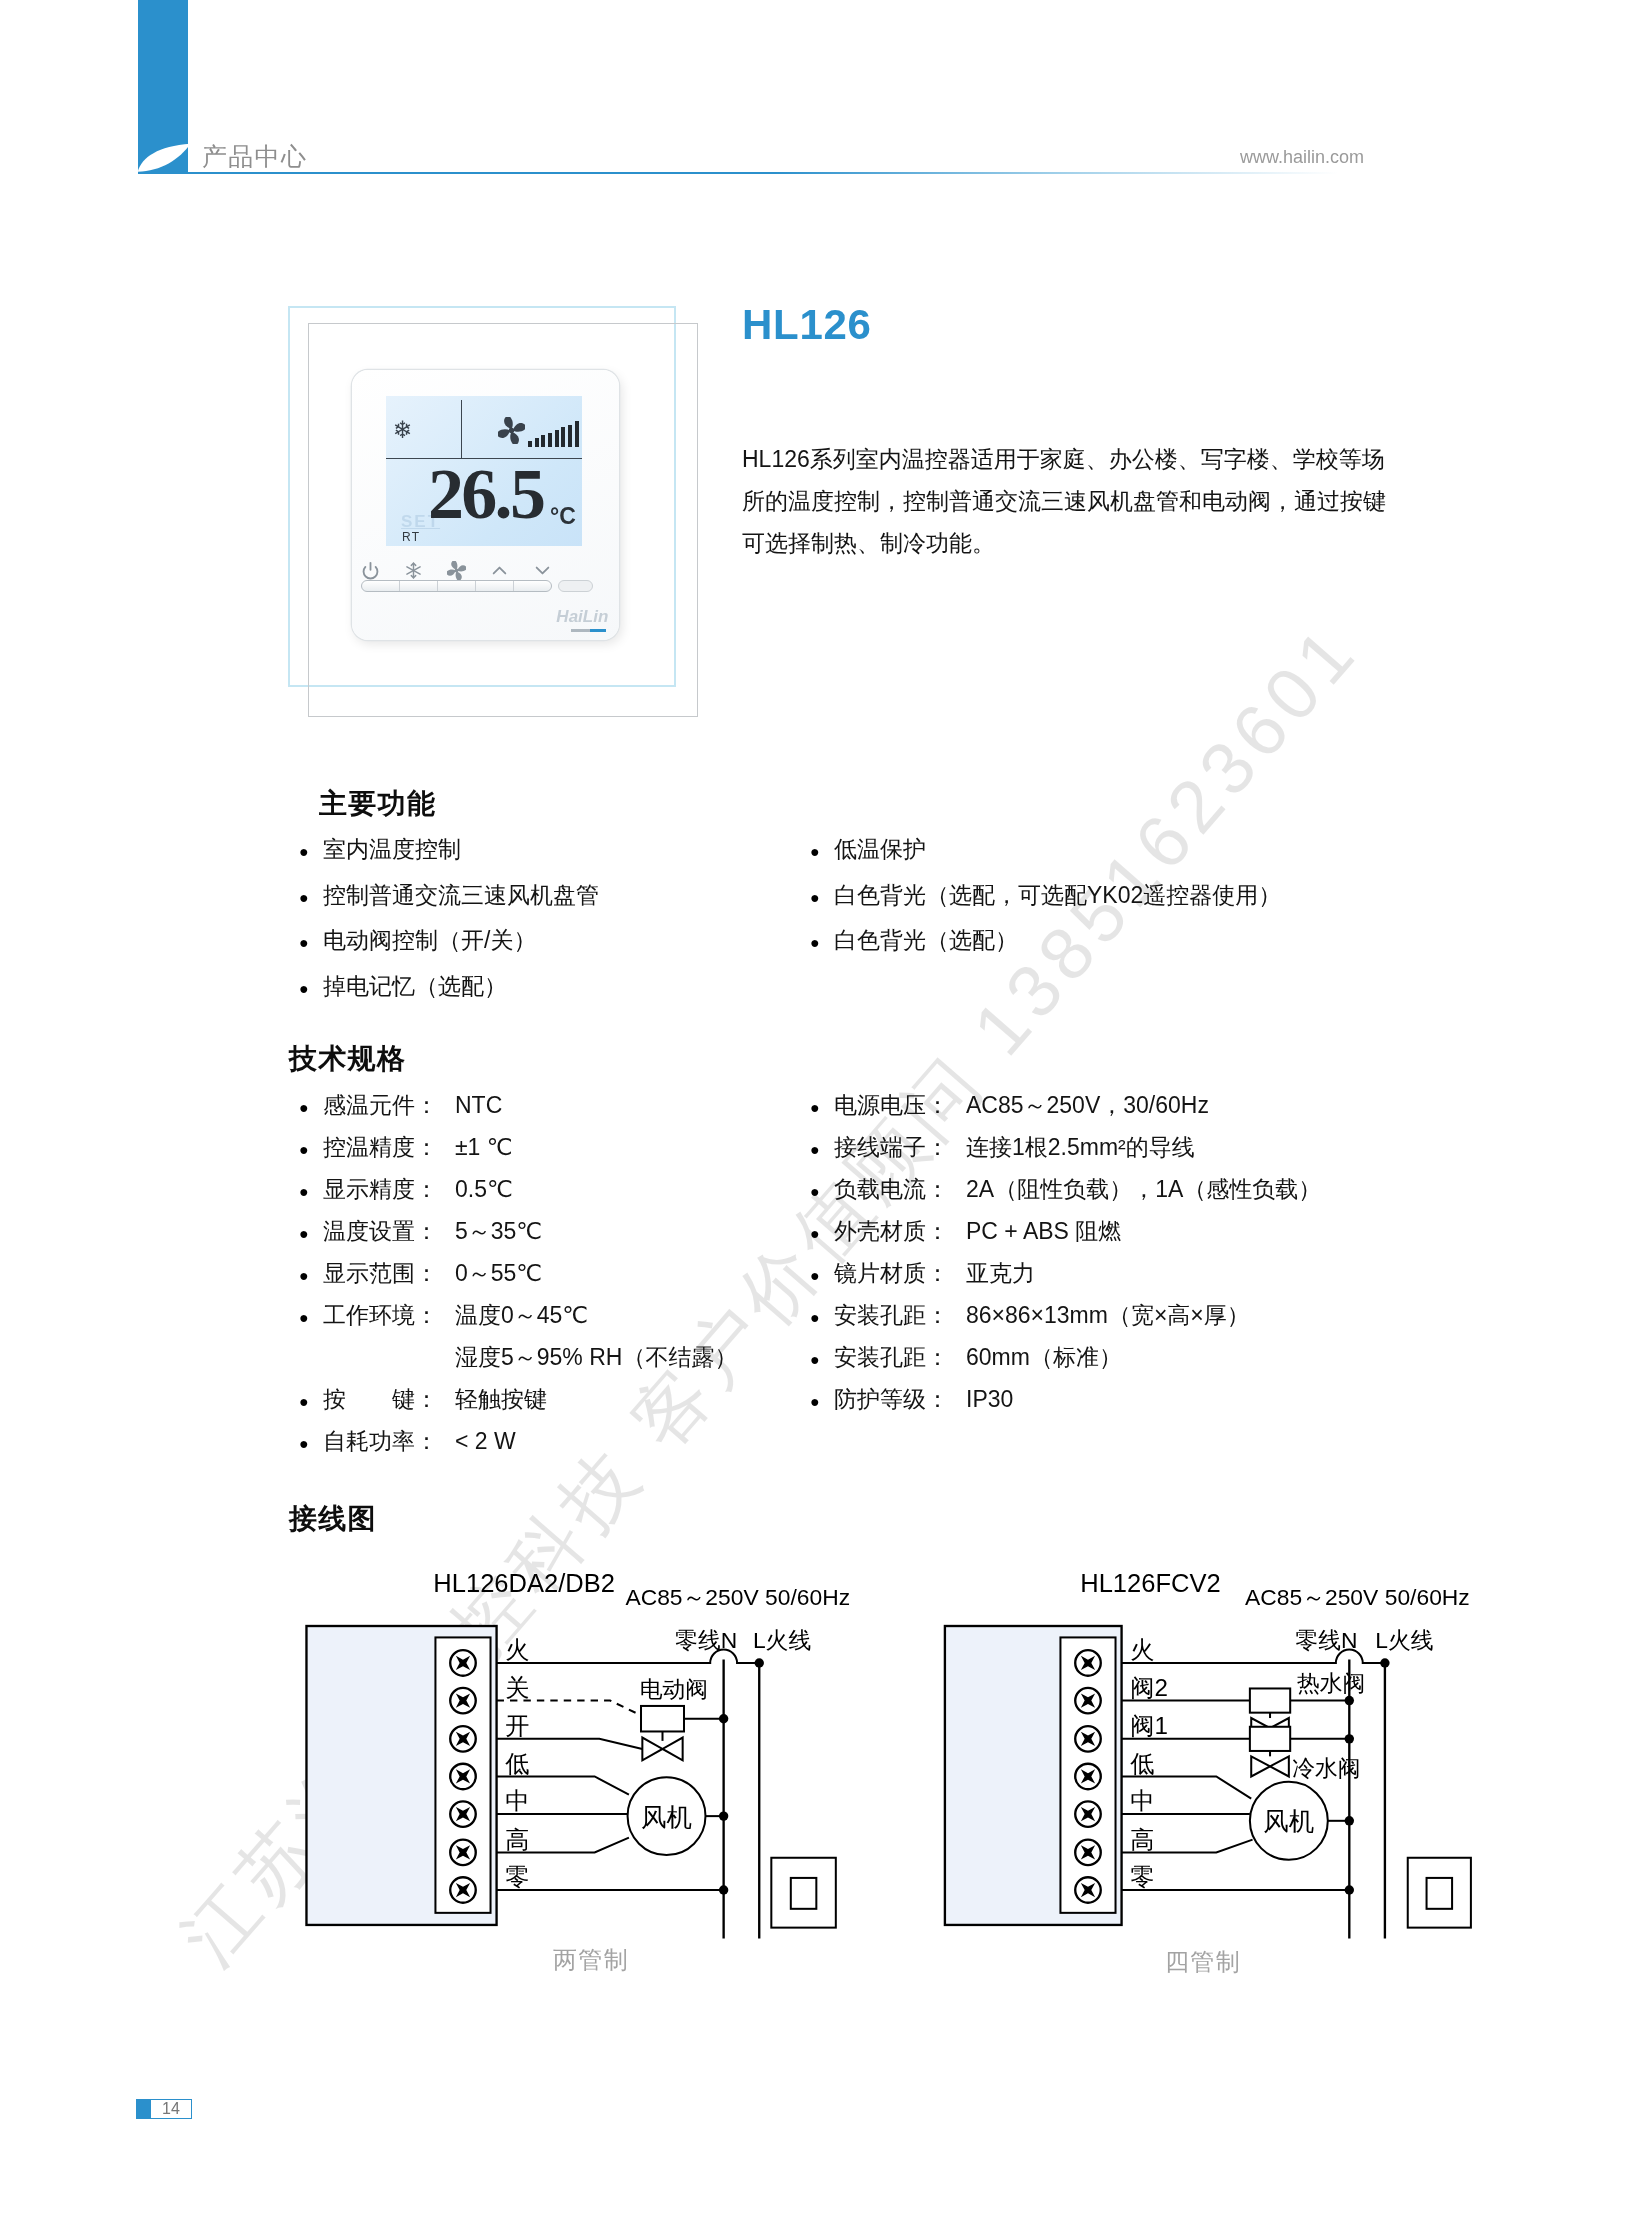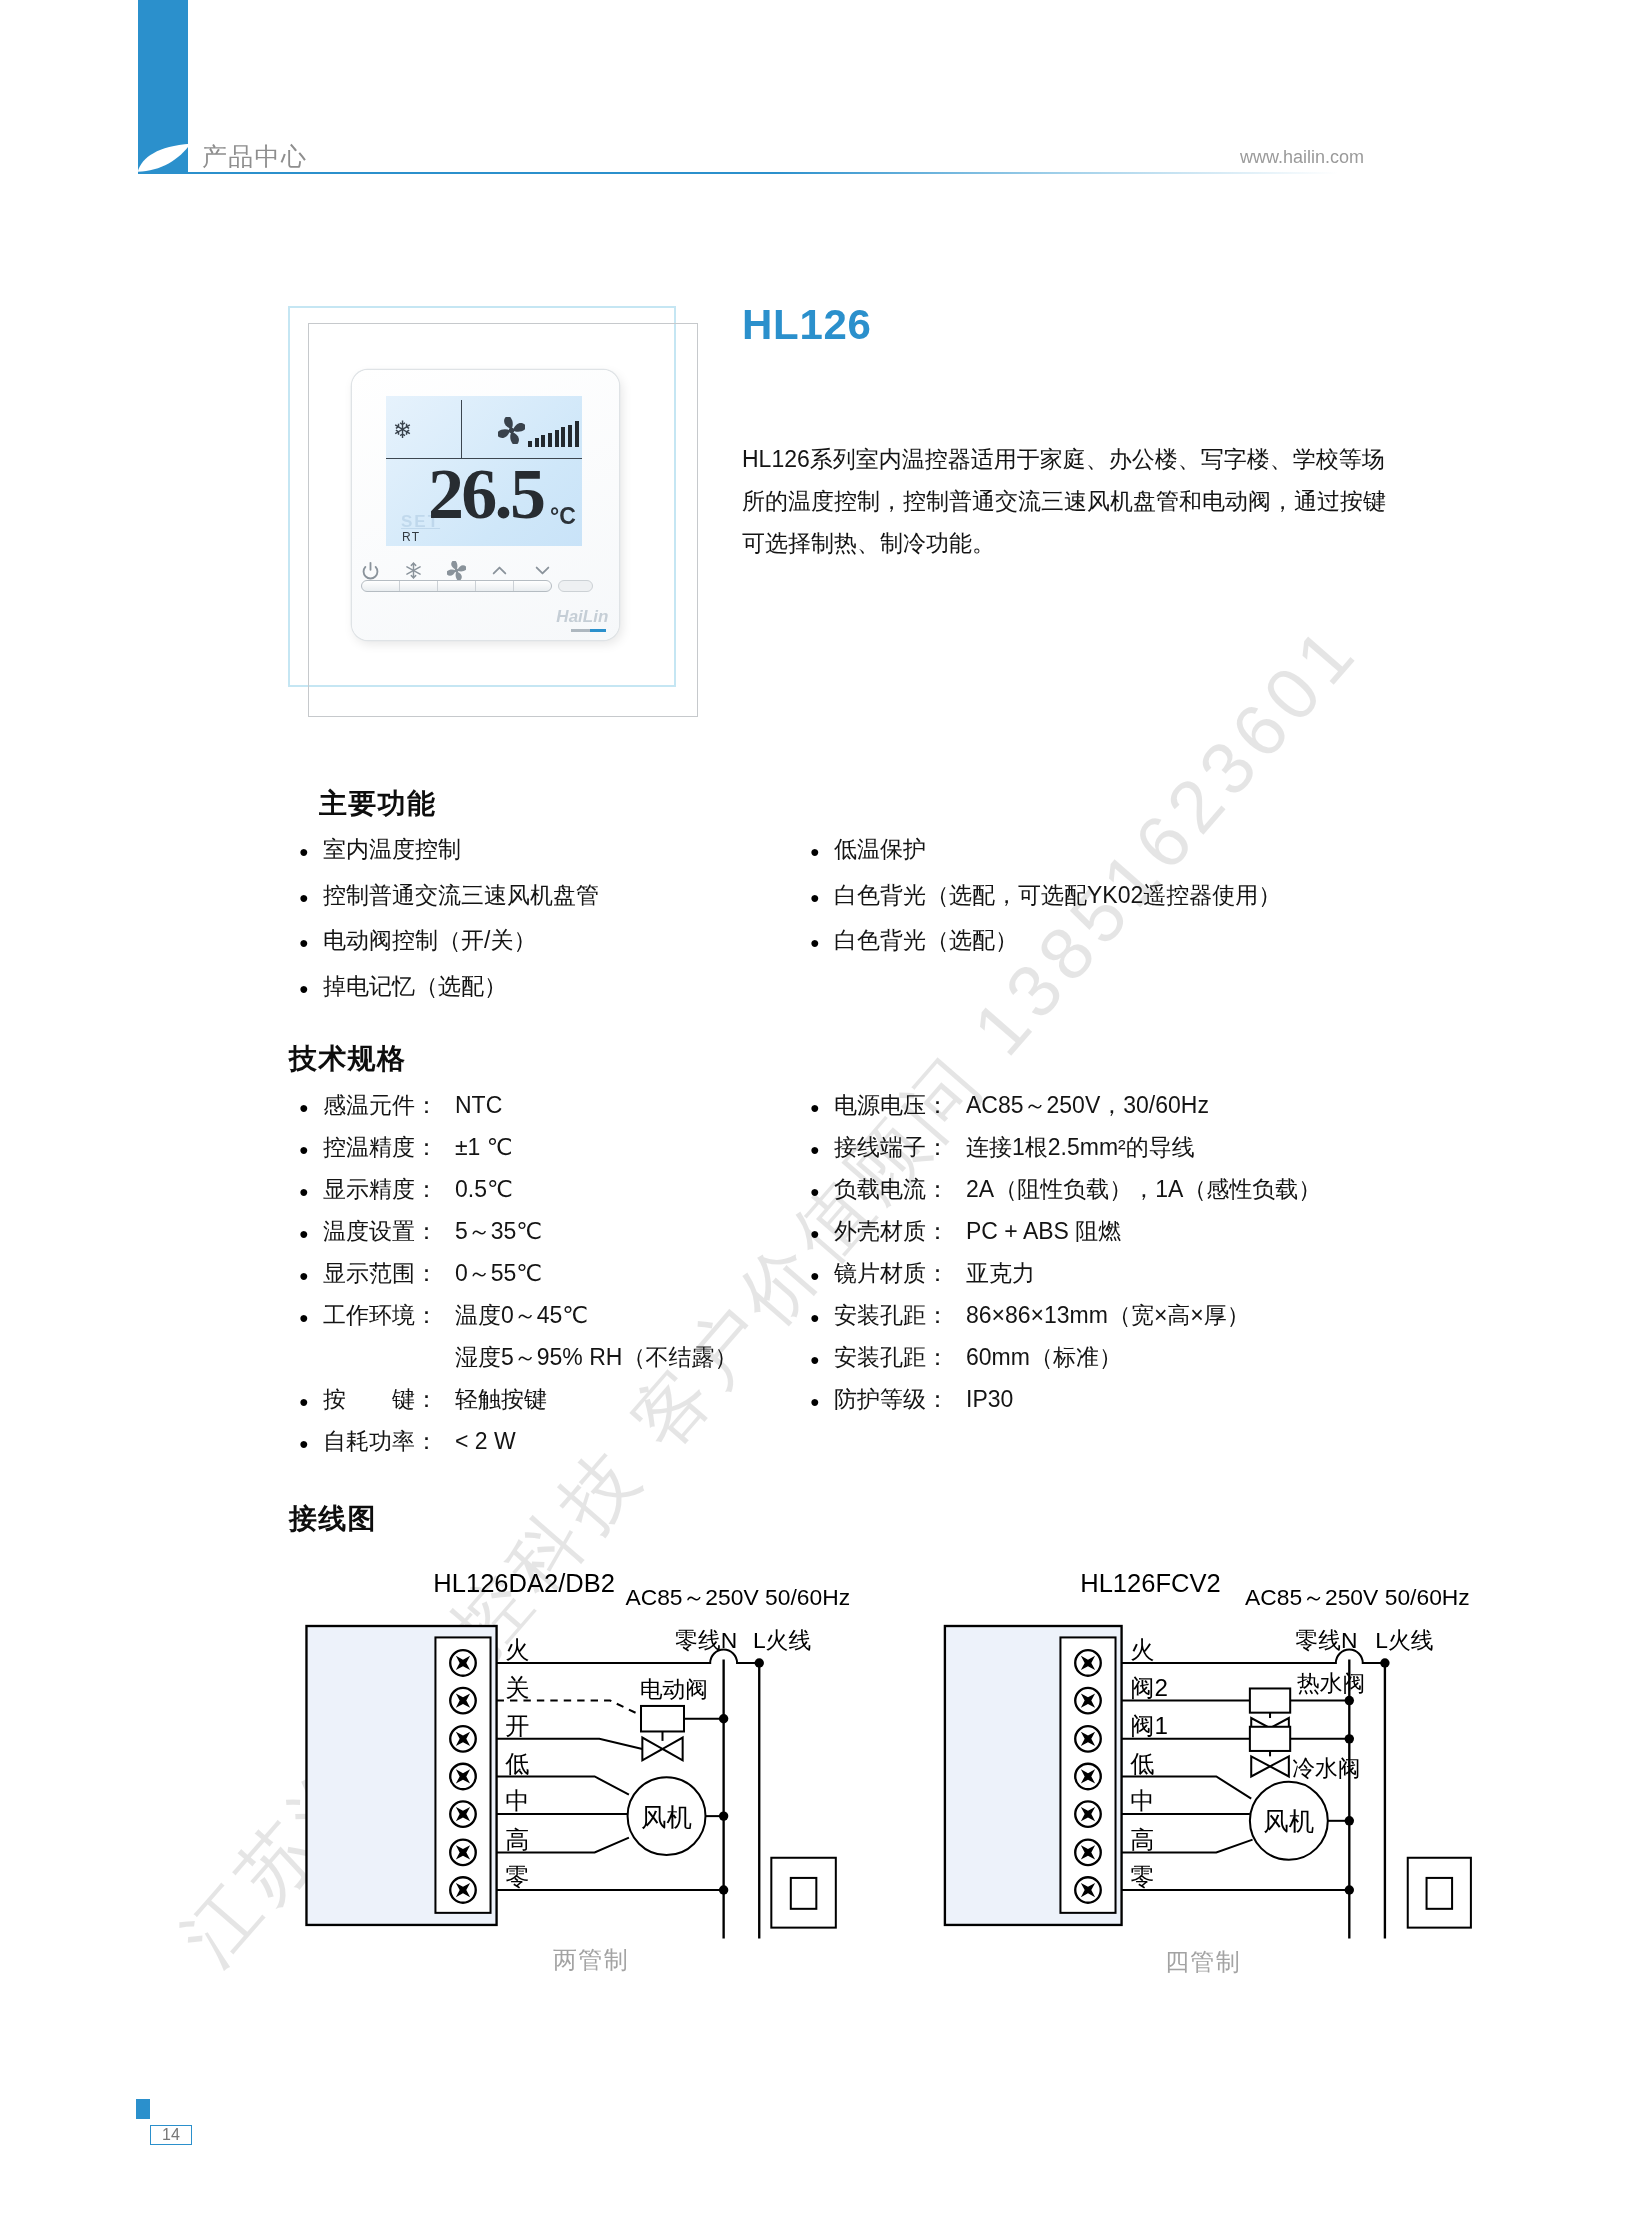--- a/index.html
+++ b/index.html
@@ -64,21 +64,21 @@
   .wline{stroke:#000;stroke-width:3;fill:none;}
   .wline-d{stroke:#000;stroke-width:3;fill:none;stroke-dasharray:11 9;}
   .wbox{fill:#edf2fa;stroke:#000;stroke-width:3.5;}
   .wstrip{fill:#ffffff;stroke:#000;stroke-width:3;}
   .wtri{fill:#ffffff;stroke:#000;stroke-width:3;stroke-linejoin:miter;}
   .wcoil{fill:#ffffff;stroke:#000;stroke-width:3;}
   .wdot{fill:#000;}
   
   .pg-blue{position:absolute;left:136px;top:2099px;width:14px;height:20px;background:#2b90cc;}
   .pg-box{position:absolute;left:150px;top:2099px;width:42px;height:20px;border:1.3px solid #2b90cc;box-sizing:border-box;
-      text-align:center;font-size:16px;color:#777;line-height:17.5px;margin-top:26px;}
+      text-align:center;font-size:16px;color:#777;line-height:17.5px;}
 </style>
 </head>
 <body>
 
 <div class="page">
 
   <div class="watermark">江苏海林自控科技 客户价值顾问 13851623601</div>
 
   <div class="content">
 

